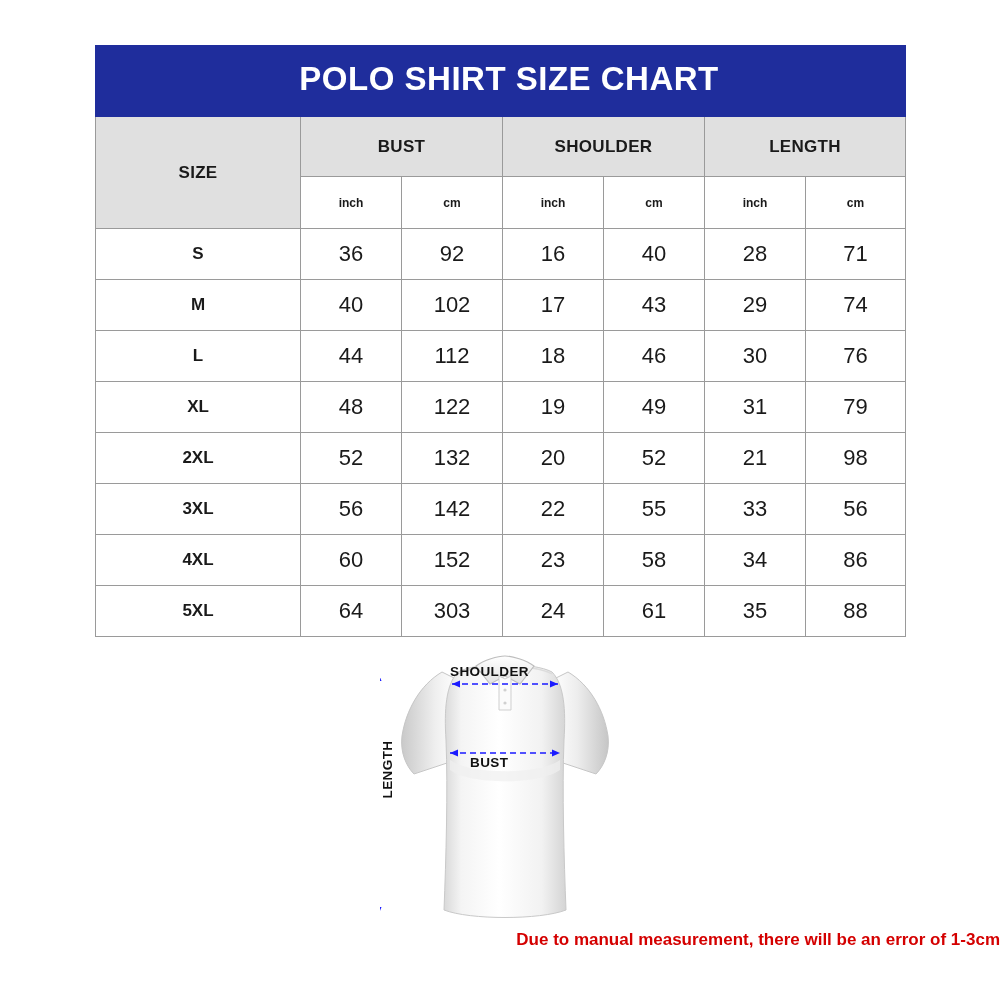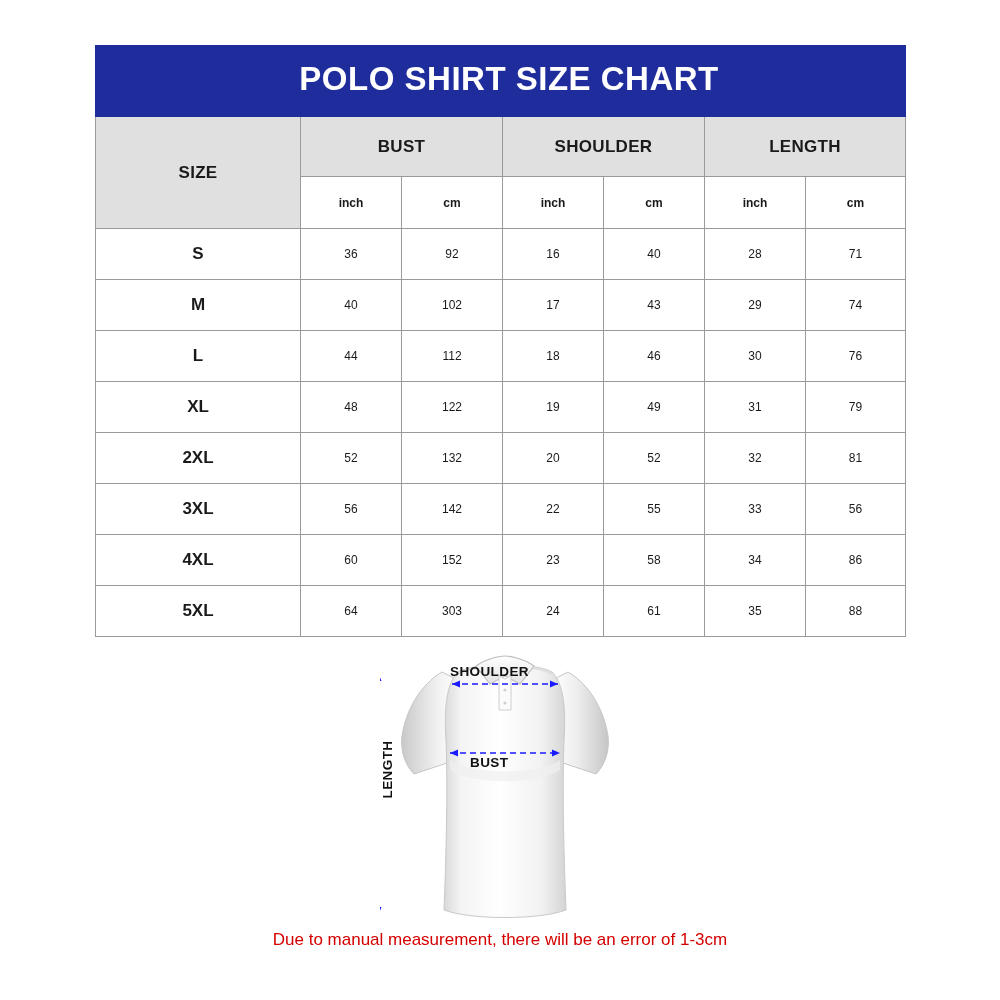--- a/index.html
+++ b/index.html
@@ -57,21 +57,21 @@
     height: 57px;
     letter-spacing: 0.3px;
   }
   .unit-row td {
     font-size: 12px;
     font-weight: bold;
     height: 49px;
     background: #ffffff;
   }
   .data-row td {
-    font-size: 12px;
+    font-size: 22px;
     height: 48px;
     background: #ffffff;
   }
   .data-row td.size-label {
     font-weight: bold;
     font-size: 17px;
   }
 
   
   .diagram {
@@ -106,23 +106,23 @@
     top: 132px;
     transform: rotate(-90deg);
     transform-origin: center center;
   }
 
   .footnote {
     position: absolute;
     left: 0;
     top: 930px;
     width: 1000px;
-    text-align: center;
+    text-align: right;
     color: #d40000;
-    font-weight: normal;
+    font-weight: bold;
     font-size: 17px;
   }
 </style>
 </head>
 <body>
 
 <div id="page">
 
   <div class="chart-wrap">
     <table class="size-chart">
@@ -189,22 +189,22 @@
           <td>49</td>
           <td>31</td>
           <td>79</td>
         </tr>
         <tr class="data-row">
           <td class="size-label">2XL</td>
           <td>52</td>
           <td>132</td>
           <td>20</td>
           <td>52</td>
-          <td>32</td>
-          <td>81</td>
+          <td>21</td>
+          <td>98</td>
         </tr>
         <tr class="data-row">
           <td class="size-label">3XL</td>
           <td>56</td>
           <td>142</td>
           <td>22</td>
           <td>55</td>
           <td>33</td>
           <td>56</td>
         </tr>

